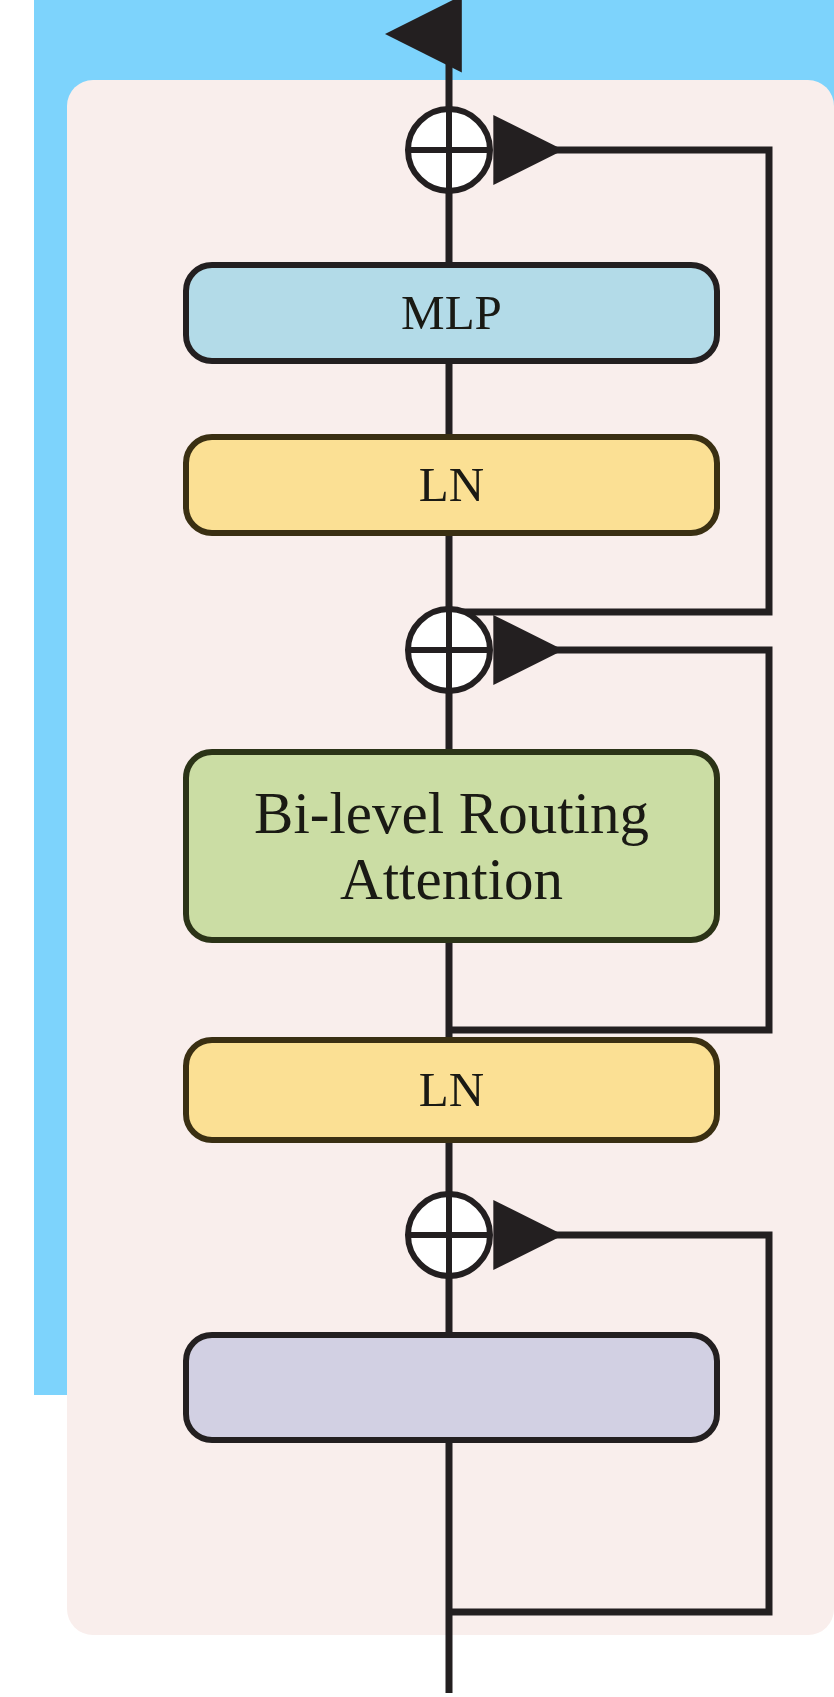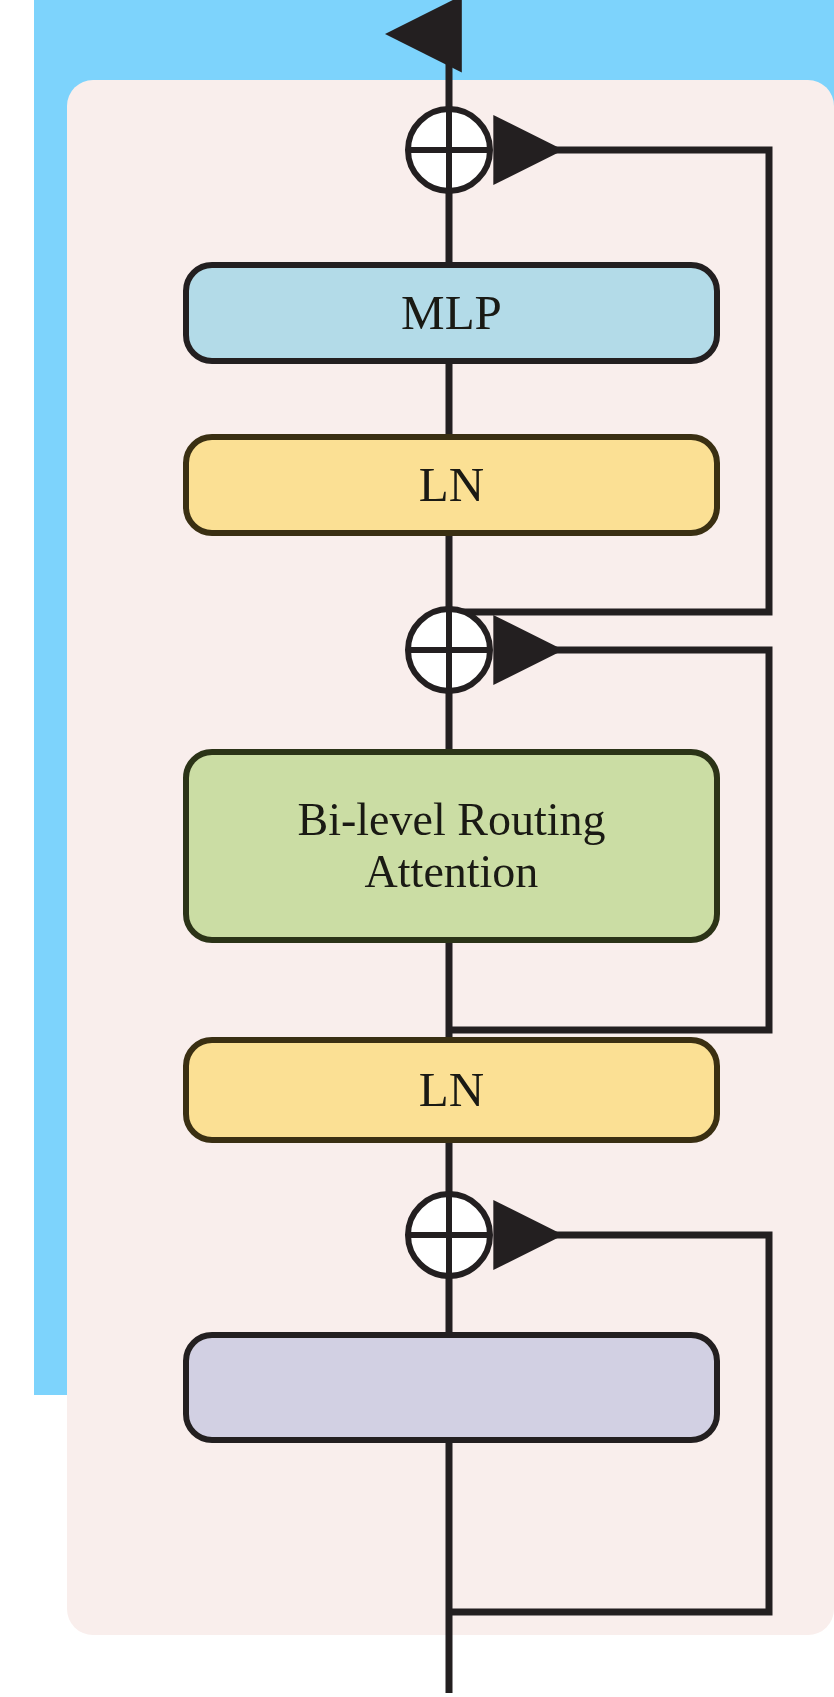--- a/index.html
+++ b/index.html
@@ -33,21 +33,21 @@
     align-items: center;
     justify-content: center;
     text-align: center;
     color: #1a1a14;
     line-height: 1.12;
     pointer-events: none;
     white-space: pre-line;
   }
   .lbl-mlp   { left: 152px; top: 265px;  width: 531px; height: 96px;  font-size: 49px; }
   .lbl-ln1   { left: 152px; top: 437px;  width: 531px; height: 96px;  font-size: 49px; }
-  .lbl-bra   { left: 152px; top: 752px;  width: 531px; height: 188px; font-size: 46px; }
+  .lbl-bra   { left: 152px; top: 752px;  width: 531px; height: 188px; font-size: 59px; }
   .lbl-ln2   { left: 152px; top: 1040px; width: 531px; height: 100px; font-size: 49px; }
   .lbl-dwc   { left: 152px; top: 1335px; width: 531px; height: 105px; font-size: 45px; }
 </style>
 </head>
 <body>
 
 <div id="diagram-root">
 
   <svg id="diagram-svg" viewBox="0 0 834 1697" xmlns="http://www.w3.org/2000/svg">
 

